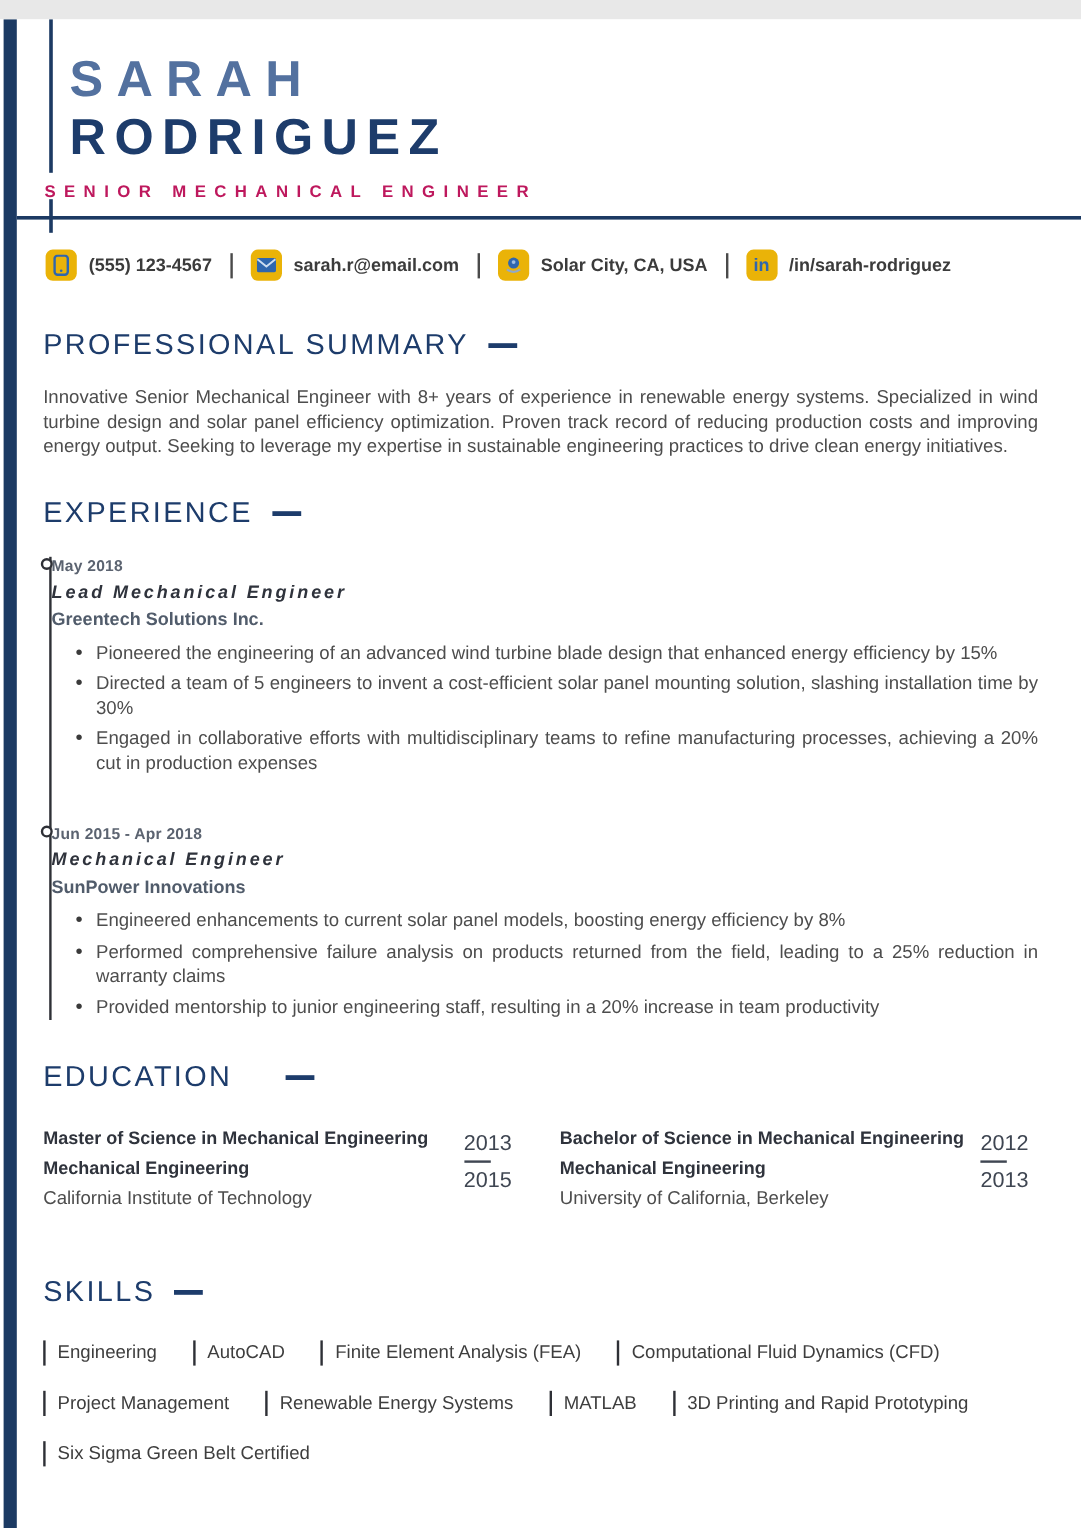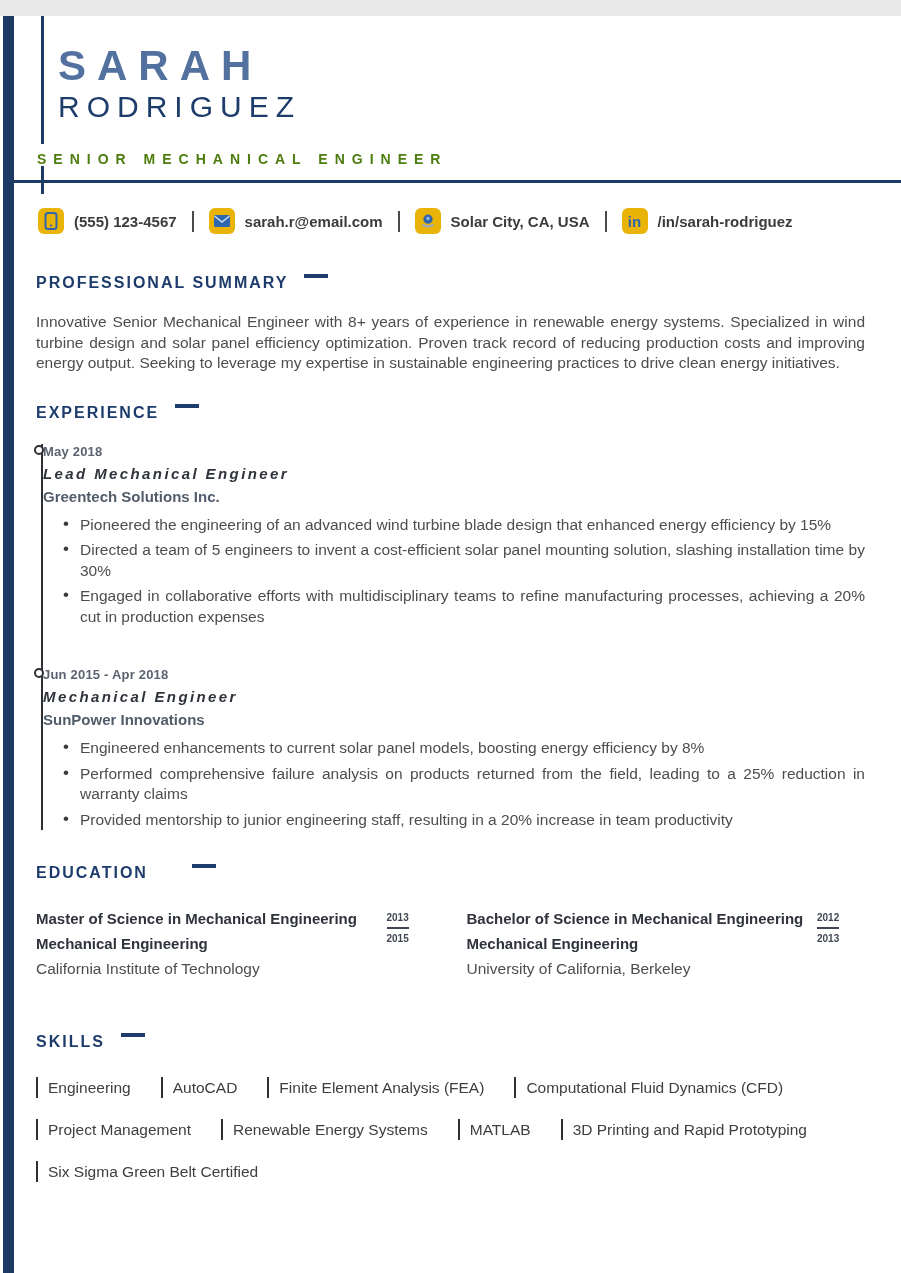--- a/index.html
+++ b/index.html
@@ -14,42 +14,42 @@
   
   .header { position:relative; height:168px; }
   .header-vline { position:absolute; left:41px; top:0; width:3px; height:128px; background:#1c3a63; }
   .header-vtick { position:absolute; left:41px; top:150px; width:3px; height:28px; background:#1c3a63; }
   .header-hrule { position:absolute; left:14px; right:0; top:164px; height:3px; background:#1c3a63; }
   .first-name {
     position:absolute; left:58px; top:26px; font-size:42px; font-weight:bold;
     letter-spacing:11px; color:#53719f;
   }
   .last-name {
-    position:absolute; left:58px; top:74px; font-size:30px; font-weight:normal;
+    position:absolute; left:58px; top:74px; font-size:42px; font-weight:bold;
     letter-spacing:7px; color:#1d3c6b;
   }
   .job-headline {
     position:absolute; left:37px; top:135px; font-size:14px; font-weight:bold;
-    letter-spacing:7px; color:#4d7c0f;
+    letter-spacing:7px; color:#be185d;
   }
   
   .contact { display:flex; align-items:center; margin:24px 0 0 38px; }
   .contact-item { display:flex; align-items:center; }
   .contact-icon {
     width:26px; height:26px; border-radius:6px; background:#eab308;
     display:flex; align-items:center; justify-content:center; margin-right:10px;
     flex:0 0 auto;
   }
   .contact-text { font-size:15px; font-weight:bold; color:#3b3b3b; white-space:nowrap; }
   .contact-sep { width:2px; height:21px; background:#4a4a4a; margin:0 15px; }
   .in-glyph { font-size:15px; font-weight:bold; color:#2f66ae; font-style:normal; }
   
   .content { padding:0 36px; }
   .section-heading {
-    display:flex; font-size:16px; font-weight:bold;
+    display:flex; align-items:center; font-size:24px; font-weight:normal;
     letter-spacing:2px; color:#1d3c6b;
   }
   .heading-dash { display:inline-block; width:24px; height:4px; background:#1d3c6b; margin-left:16px; }
   .summary-heading { margin-top:40px; }
   .summary-text {
     margin-top:20px; font-size:15.5px; line-height:20.5px; color:#4d4d4d;
     text-align:justify;
   }
   .experience-heading { margin-top:30px; }
   
@@ -71,21 +71,21 @@
   .job-bullets li::before { content:'•'; position:absolute; left:0; top:-1px; color:#3a3a3a; font-size:17px; }
   
   .education-heading { margin-top:34px;gap:28px; }
   .edu-grid { display:flex; gap:32px; margin-top:24px; }
   .edu-item { flex:1; display:flex; }
   .edu-text { flex:1; }
   .edu-degree { font-size:15px; font-weight:bold; color:#2f333c; line-height:25px; }
   .edu-field  { font-size:15px; font-weight:bold; color:#2f333c; line-height:25px; }
   .edu-school { font-size:15.5px; color:#4d4d4d; line-height:25px; }
   .edu-dates { width:48px; margin-top:6px; display:flex; flex-direction:column; align-items:flex-start; }
-  .edu-year { font-size:10px; font-weight:bold; color:#3f4652; }
+  .edu-year { font-size:18px; font-weight:normal; color:#3f4652; }
   .edu-dates-divider { width:22px; height:2px; background:#3f4652; margin:4px 0; }
   
   .skills-heading { margin-top:52px; }
   .skills-list { margin-top:26px; display:flex; flex-wrap:wrap; column-gap:30px; row-gap:21px; max-width:820px; }
   .skill {
     border-left:2.5px solid #2e3036; padding-left:10px; font-size:15.5px;
     color:#3e3e3e; line-height:21px; white-space:nowrap;
   }
 </style>
 </head>

